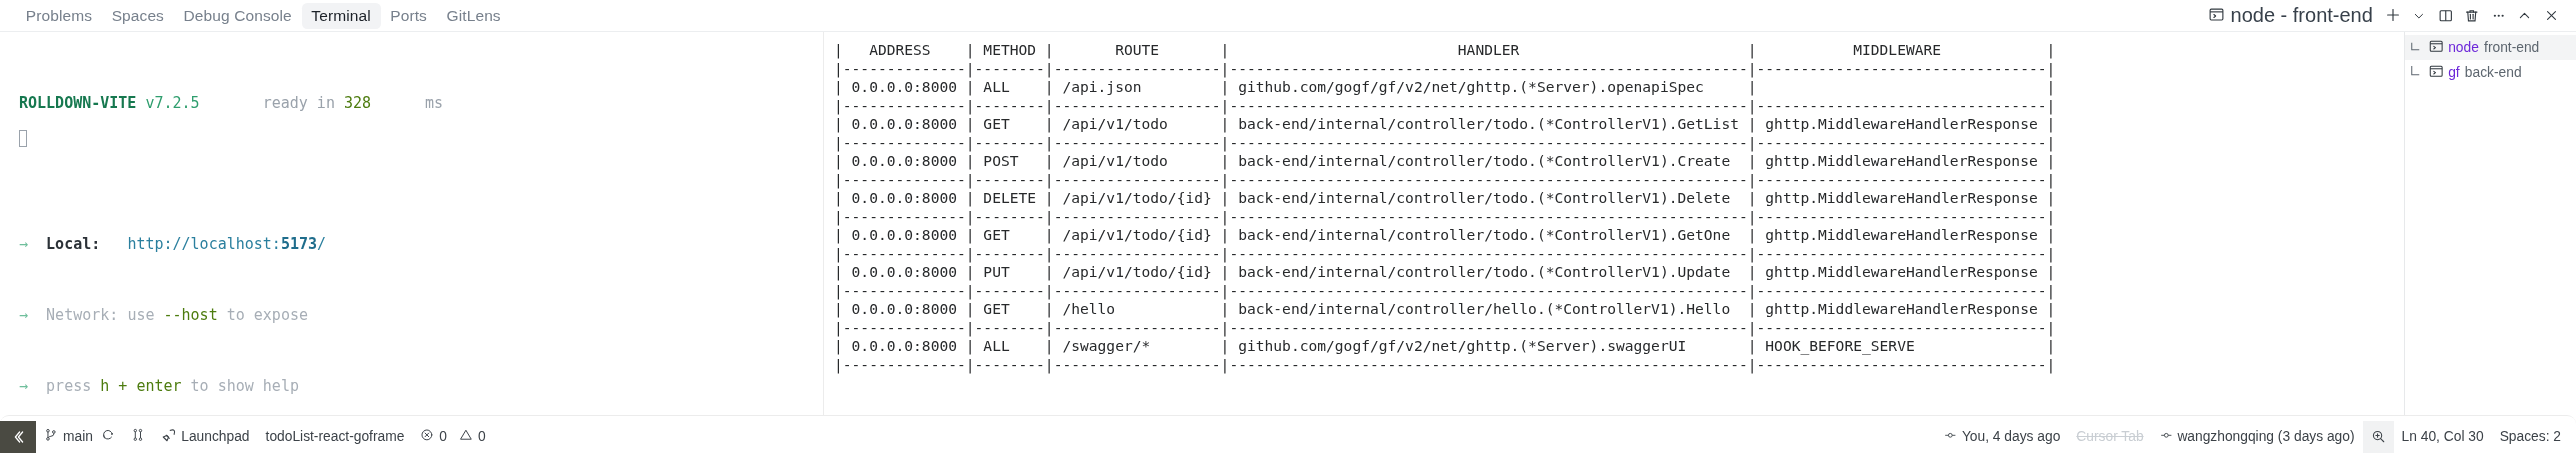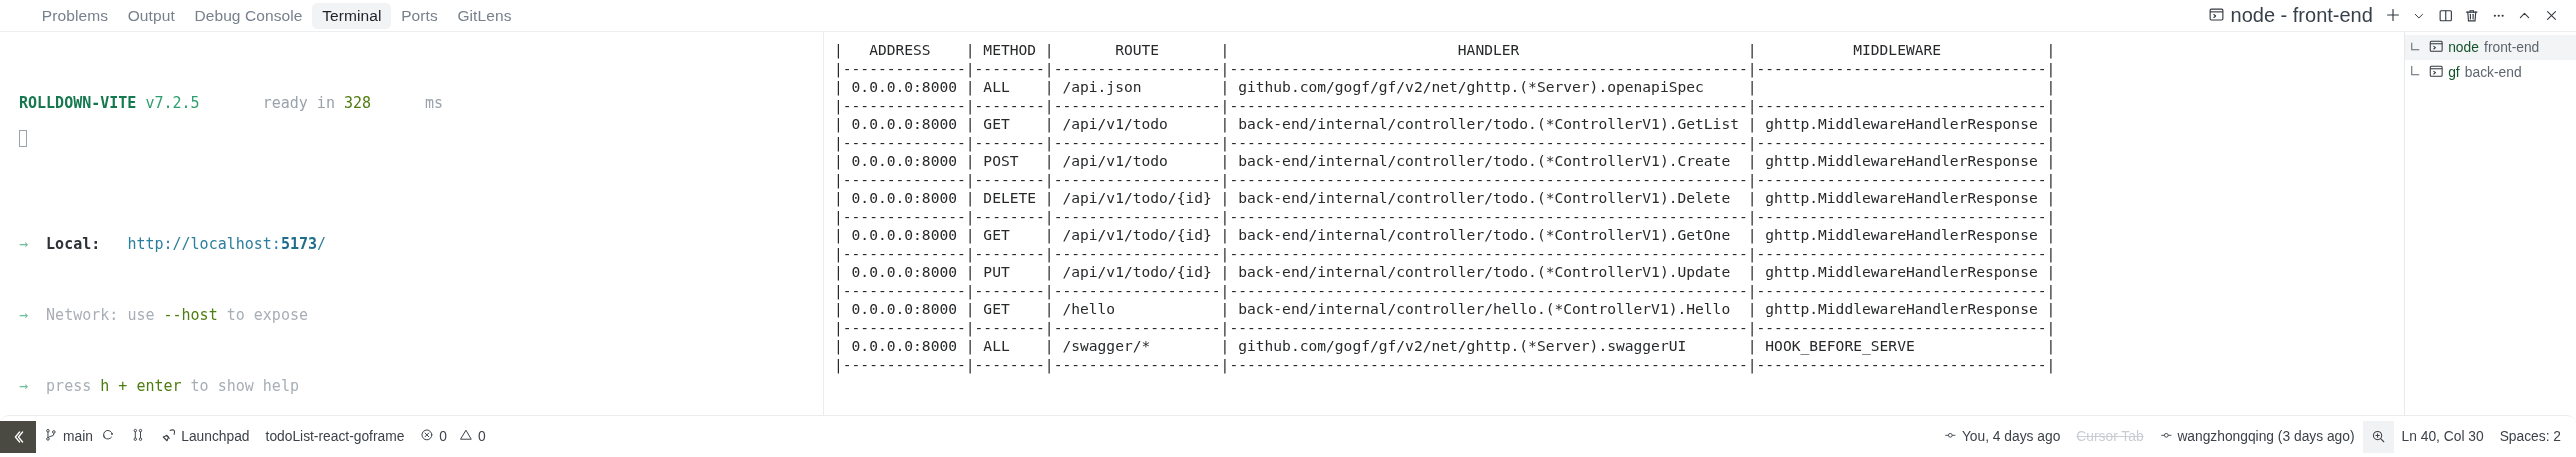--- a/index.html
+++ b/index.html
@@ -11,21 +11,21 @@
   }
   #app { position: relative; width: 2576px; height: 457px; background:#fff; }
 
   
   .tabbar {
     position: absolute; left:0; top:0; width:2576px; height:32px;
     display:flex; align-items:center;
     border-bottom:0.6px solid #eceef0;
     background:#fff;
   }
-  .tabbar-left { display:flex; align-items:center; padding-left:32px; gap:0px; }
+  .tabbar-left { display:flex; align-items:center; padding-left:16px; gap:0px; }
   .tab {
     font-size:15.5px; color:#77808c; letter-spacing:0.1px;
     padding:4px 9.8px; border-radius:5.2px; white-space:nowrap;
     cursor:pointer;
   }
   .tab.active { color:#1c2128; background:#f2f3f5; font-weight:400; }
 
   .tabbar-right {
     margin-left:auto; display:flex; align-items:center; gap:0; padding-right:11.5px;
   }
@@ -82,21 +82,21 @@
   .term-list {
     width:172px; flex:0 0 172px; border-left:0.6px solid #e7e9eb;
     background:#fff; padding-top:3.4px;
   }
   .term-list-item {
     display:flex; align-items:center; gap:5.2px;
     height:25px; padding-left:3.4px; font-size:13.8px; color:#2b3137;
     white-space:nowrap; cursor:pointer;
   }
   .term-list-item.active { background:#f3f4f5; }
-  .tl-name { color:#14532d;text-align:right; }
+  .tl-name { color:#6d28d9;text-align:right; }
   .tl-desc { color:#5d666f; }
   .tl-branch { width:15px; height:15px; flex:0 0 15px; }
 
   
   .statusbar {
     position:absolute; left:0; bottom:0; width:2576px; height:42px;
     display:flex; align-items:center; background:#fff;
     border-top:0.6px solid #ececec; font-size:13.8px; color:#3c4248;border-radius:9px;
   }
   .sb-remote {
@@ -113,21 +113,21 @@
   svg { overflow:visible; }
 </style>
 </head>
 <body>
 
 <div id="app">
 
   <div class="tabbar">
     <div class="tabbar-left">
       <div class="tab">Problems</div>
-      <div class="tab">Output</div>
+      <div class="tab">Spaces</div>
       <div class="tab">Debug Console</div>
       <div class="tab active">Terminal</div>
       <div class="tab">Ports</div>
       <div class="tab">GitLens</div>
     </div>
 
     <div class="tabbar-right">
       <div class="term-chip">
         <span>
           <svg width="15" height="15" viewBox="0 0 16 16" fill="none" stroke="#31383f" stroke-width="1.2">

